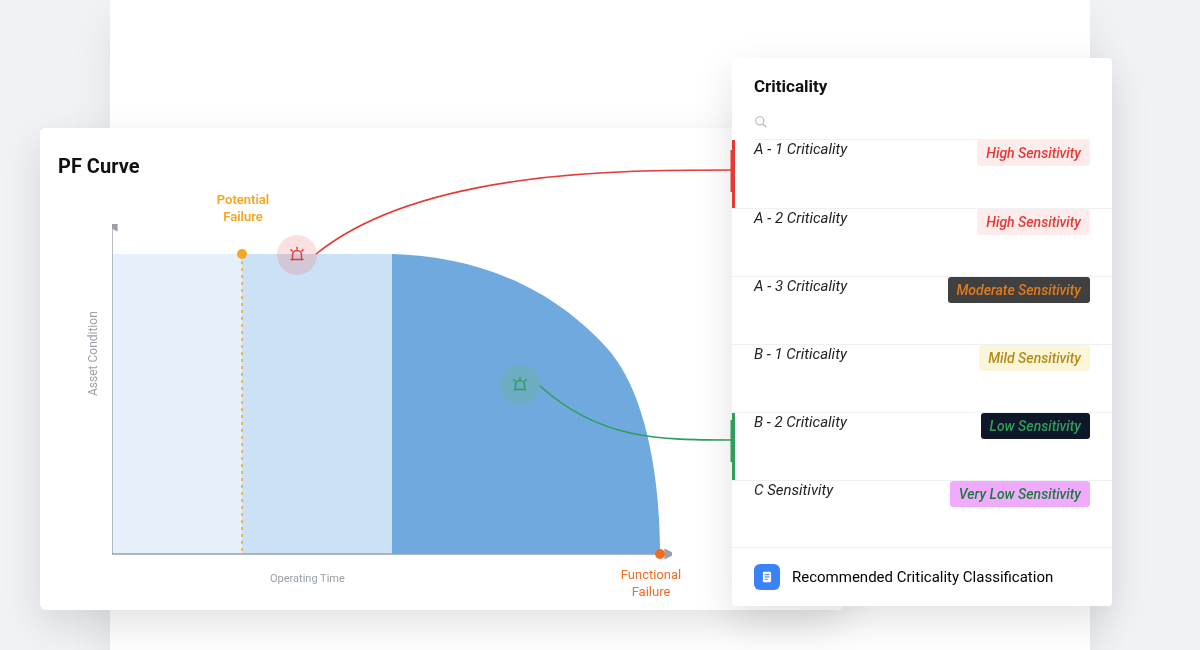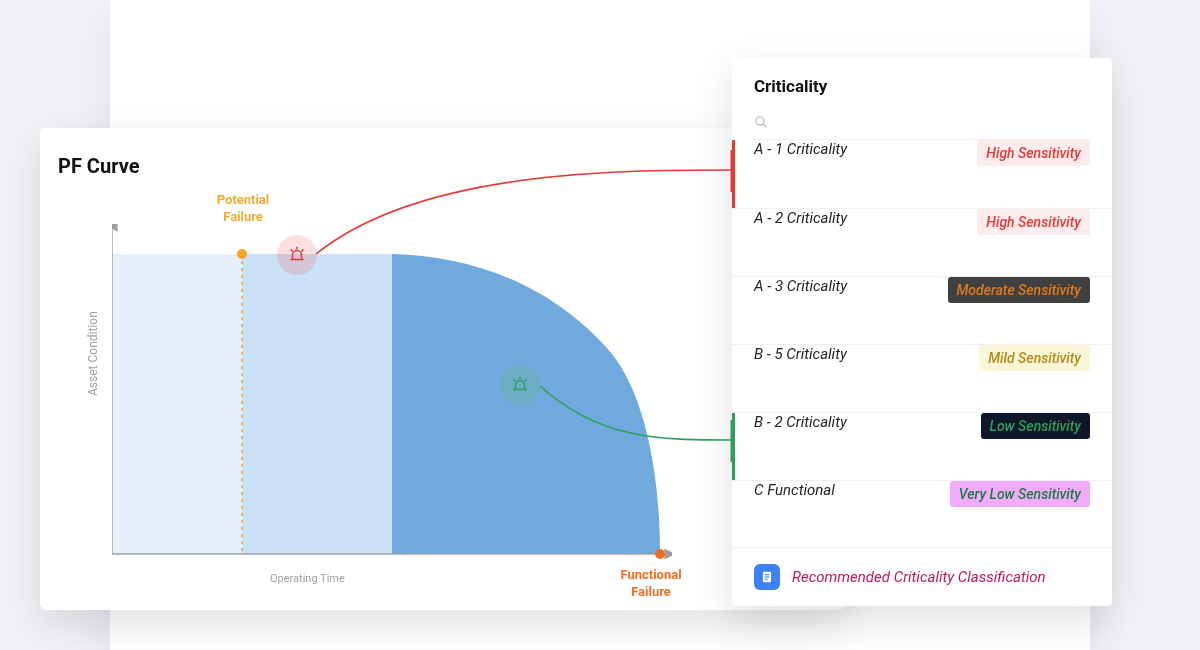--- a/index.html
+++ b/index.html
@@ -82,21 +82,21 @@
     line-height: 1.3;
   }
   .functional-label {
     position: absolute;
     left: 571px;
     top: 439px;
     width: 80px;
     text-align: center;
     color: #f36c21;
     font-size: 13px;
-    font-weight: 700;
+    font-weight: 400;
     line-height: 1.3;
   }
   .pill {
     position: absolute;
     width: 40px;
     height: 40px;
     border-radius: 50%;
     display: flex;
     align-items: center;
     justify-content: center;
@@ -178,23 +178,22 @@
   .b-mod  { background: #404040; color: #e07a1f; }
   .b-mild { background: #fcf6d8; color: #b58a1a; }
   .b-low  { background: #0f172a; color: #2e9e5b; }
   .b-vlow { background: #f0abfc; color: #1f7a42; }
   .footer-row {
     display: flex;
     align-items: center;
     padding: 16px 22px;
     border-top: 1px solid #eef0f3;
     font-size: 15px;
-    color: #be185d;
+    color: #000000;
     gap: 12px;
-    font-style: italic;
   }
   .doc-icon {
     width: 26px;
     height: 26px;
     border-radius: 6px;
     background: #3b82f6;
     color: #fff;
     display: flex;
     align-items: center;
     justify-content: center;
@@ -288,29 +287,29 @@
     </div>
     <div class="row">
       <span>A - 2 Criticality</span>
       <span class="badge b-high">High Sensitivity</span>
     </div>
     <div class="row">
       <span>A - 3 Criticality</span>
       <span class="badge b-mod">Moderate Sensitivity</span>
     </div>
     <div class="row">
-      <span>B - 5 Criticality</span>
+      <span>B - 1 Criticality</span>
       <span class="badge b-mild">Mild Sensitivity</span>
     </div>
     <div class="row active-green">
       <span>B - 2 Criticality</span>
       <span class="badge b-low">Low Sensitivity</span>
     </div>
     <div class="row">
-      <span>C Functional</span>
+      <span>C Sensitivity</span>
       <span class="badge b-vlow">Very Low Sensitivity</span>
     </div>
   </div>
   <div class="footer-row">
     <span class="doc-icon">
       <svg width="14" height="14" viewBox="0 0 24 24" fill="#fff">
           <rect x="5" y="3" width="14" height="18" rx="2" fill="#fff"></rect>
           <rect x="8" y="7" width="8" height="1.8" fill="#3b82f6"></rect>
           <rect x="8" y="11" width="8" height="1.8" fill="#3b82f6"></rect>
           <rect x="8" y="15" width="5" height="1.8" fill="#3b82f6"></rect>

